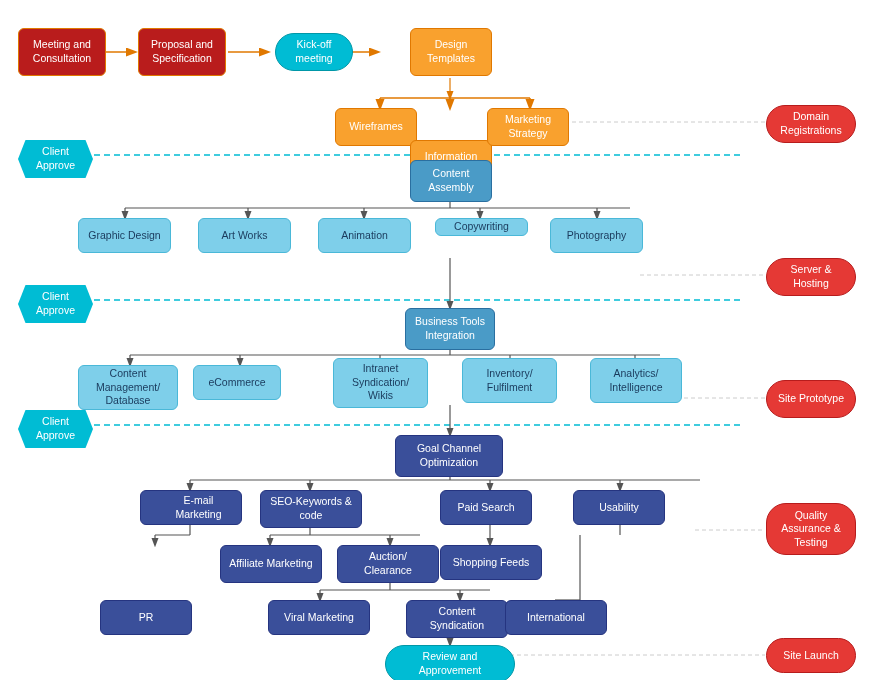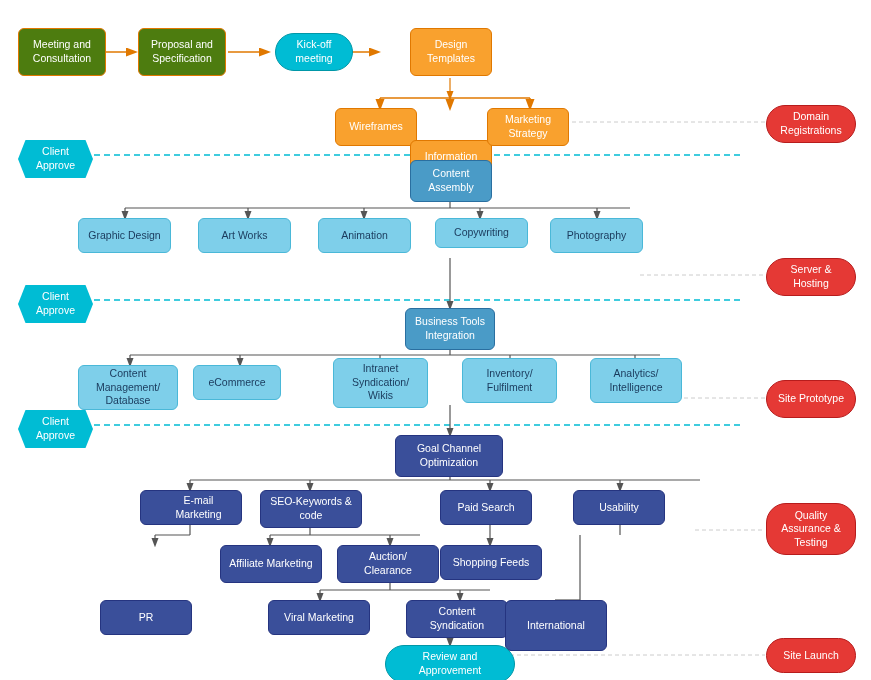--- a/index.html
+++ b/index.html
@@ -35,21 +35,21 @@
       padding: 4px 6px;
       line-height: 1.3;
       font-size: 10.5px;
     }
     .node.orange {
       background: #f9a12e;
       border-color: #e07800;
       color: #fff;
     }
     .node.orange-light {
-      background: #4d7c0f;
+      background: #b91c1c;
       border-color: #e07800;
       color: #fff;
     }
     .node.cyan {
       background: #00bcd4;
       border-color: #0097a7;
       color: #fff;
     }
     .node.light-blue {
       background: #7ecfea;
@@ -256,21 +256,21 @@
   </div>
 
   <div class="node light-blue" style="left:198px;top:218px;width:93px;height:35px;">
     <span>Art Works</span>
   </div>
 
   <div class="node light-blue" style="left:318px;top:218px;width:93px;height:35px;">
     <span>Animation</span>
   </div>
 
-  <div class="node light-blue" style="left:435px;top:218px;width:93px;height:30px;">
+  <div class="node light-blue" style="left:435px;top:218px;width:93px;height:18px;">
     <span>Copywriting</span>
   </div>
 
   <div class="node light-blue" style="left:550px;top:218px;width:93px;height:35px;">
     <span>Photography</span>
   </div>
 
   <div class="node client-approve" style="left:18px;top:285px;width:75px;height:38px;">
     <span>Client
 Approve</span>
@@ -368,21 +368,21 @@
 
   <div class="node dark-blue" style="left:268px;top:600px;width:102px;height:35px;">
     <span>Viral Marketing</span>
   </div>
 
   <div class="node dark-blue" style="left:406px;top:600px;width:102px;height:38px;">
     <span>Content
 Syndication</span>
   </div>
 
-  <div class="node dark-blue" style="left:505px;top:600px;width:102px;height:51px;">
+  <div class="node dark-blue" style="left:505px;top:600px;width:102px;height:35px;">
     <span>International</span>
   </div>
 
   <div class="node cyan" style="left:385px;top:645px;width:130px;height:38px;border-radius:20px;">
     <span>Review and
 Approvement</span>
   </div>
 
   <div class="node red" style="left:766px;top:638px;width:90px;height:35px;">
     <span>Site Launch</span>

